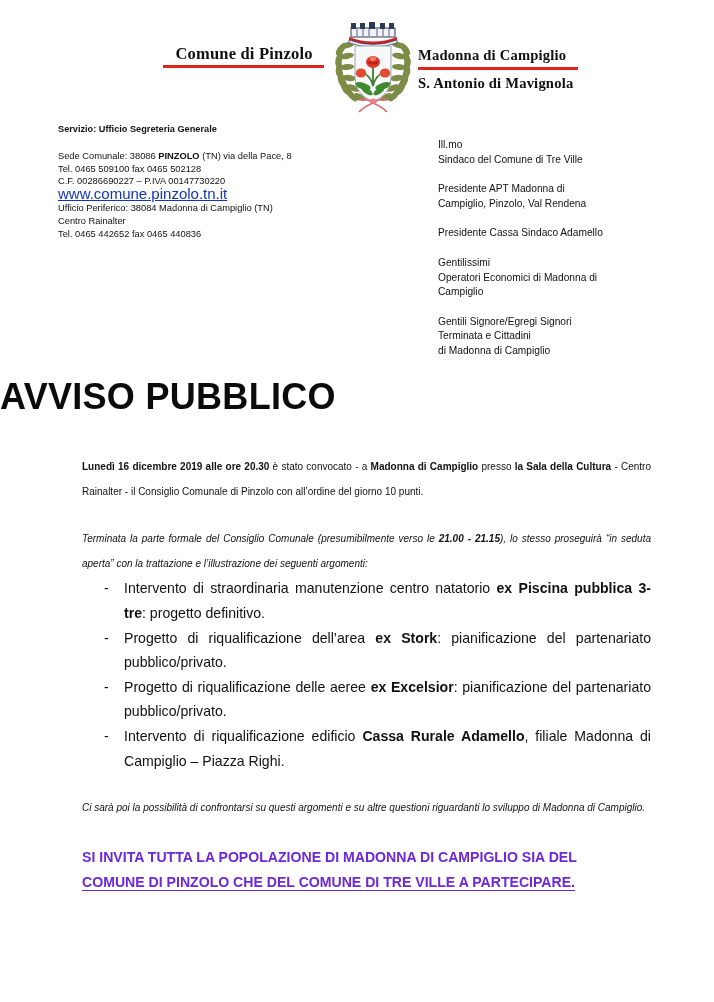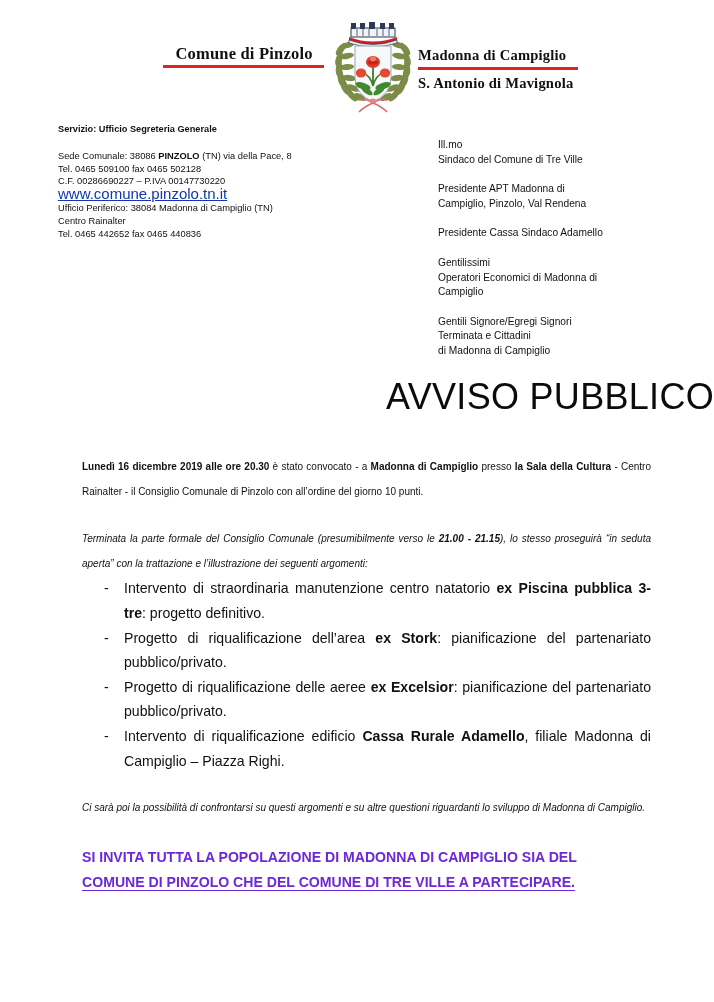--- a/index.html
+++ b/index.html
@@ -122,23 +122,23 @@
     line-height: 14.6px;
     color: #111;
   }
 
   
   .doc-title {
     position: absolute;
     left: 0;
     top: 376px;
     width: 714px;
-    text-align: right;
+    text-align: left;
     font-size: 36px;
-    font-weight: normal;
+    font-weight: bold;
     letter-spacing: 0.3px;
     color: #0b0b0b;
   }
 
   
   .body-area {
     position: absolute;
     left: 82px;
     top: 455px;
     width: 569px;

